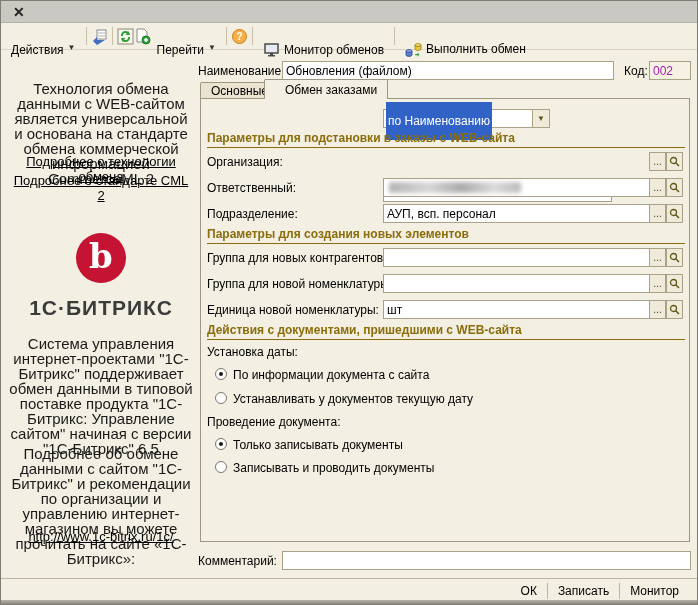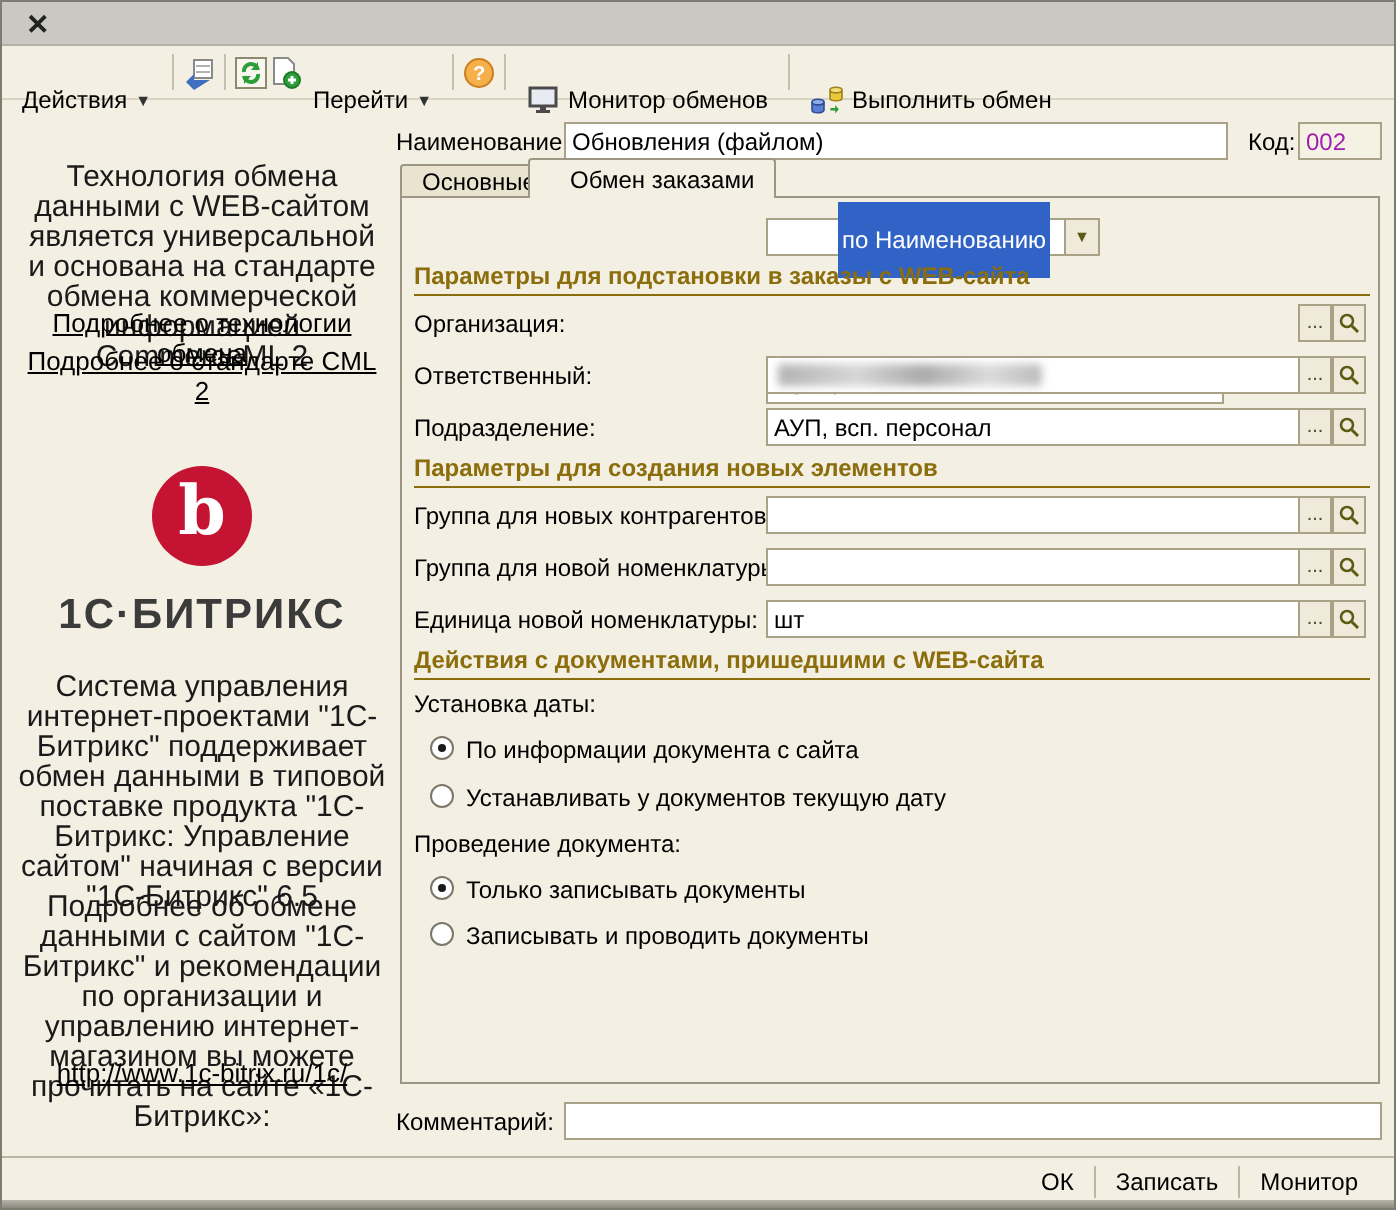--- a/index.html
+++ b/index.html
@@ -15,21 +15,21 @@
     padding:0 8px; border-bottom:1px solid #b3b1aa;
   }
   .titlebar .title { font-size:12px; font-weight:bold; color:#000; flex:1; }
   .titlebar .close { font-size:14px; font-weight:bold; color:#222; cursor:default; padding:0 4px; }
   
   .toolbar {
     position:absolute; left:0; top:22px; width:100%; height:27px;
     background:#F3EFE2; border-bottom:1px solid #d9d4c2;
     display:flex; align-items:center; padding:0 4px; font-size:12px; color:#000;
   }
-  .tbtn { display:flex; align-items:center; gap:4px; padding:2px 5px; border:1px solid transparent; border-radius:2px;margin-top:28px; }
+  .tbtn { display:flex; gap:4px; padding:2px 5px; border:1px solid transparent; border-radius:2px;margin-top:28px; }
   .tbtn .carr { font-size:8px; color:#333; }
   .tsep { width:1px; height:18px; background:#c6c0ab; margin:0 4px; }
   .ticon { width:17px; height:17px; display:inline-flex; align-items:center; justify-content:center; }
   
   .sidebar { position:absolute; left:4px; top:49px; width:192px; height:524px; text-align:center; }
   .sidebar p { font-size:15px; line-height:15px; color:#1a1a1a; position:absolute; width:184px; left:4px; }
   .sidebar a { font-size:13px; color:#000000; text-decoration:underline; position:absolute; width:184px; left:4px; }
   .logo-circle {
     position:absolute; left:71px; top:183px; width:50px; height:50px; border-radius:50%;
     background:#C41333; color:#fff; display:flex; align-items:center; justify-content:center;
@@ -56,21 +56,21 @@
   .tab.inactive { background:#E9E3D0; top:81px; height:17px; }
   .tab.active { background:#F3EFE2; top:78px; z-index:3;padding-left:20px; }
   .tabpanel { position:absolute; left:199px; top:97px; width:490px; height:444px; border:1px solid #9C9682; background:#F3EFE2; z-index:2; }
   .sect {
     position:absolute; left:6px; width:478px; font-size:12px; font-weight:bold; color:#8B6D0B;
     border-bottom:1px solid #8B6D0B; padding-bottom:2px;
   }
   .combo-text {
     position:absolute; height:19px; border:1px solid #A9A287; background:#fff; padding:1px 2px;
   }
-  .combo-text span { background:#3163C6; color:#fff; font-size:12px; padding:12px 2px;margin-left:33px; }
+  .combo-text span { background:#3163C6; color:#fff; font-size:12px; padding:12px 2px; }
   .combo-btn {
     position:absolute; width:18px; height:19px; background:#EFEADA; border:1px solid #A9A287;
     display:flex; align-items:center; justify-content:center; font-size:8px; color:#5E5A14;
   }
   .radio { position:absolute; width:12px; height:12px; border:1px solid #7b7869; border-radius:50%; background:#fff; }
   .radio.sel::after { content:""; position:absolute; left:3px; top:3px; width:4px; height:4px; border-radius:50%; background:#1a1a1a; }
   .blurval {
     position:absolute; width:132px; height:11px; border-radius:2px;
     background:linear-gradient(90deg,#9a9a9a,#c9c9c9 30%,#8f8f8f 55%,#cfcfcf 80%,#a5a5a5);
     filter:blur(2px); opacity:.75;

